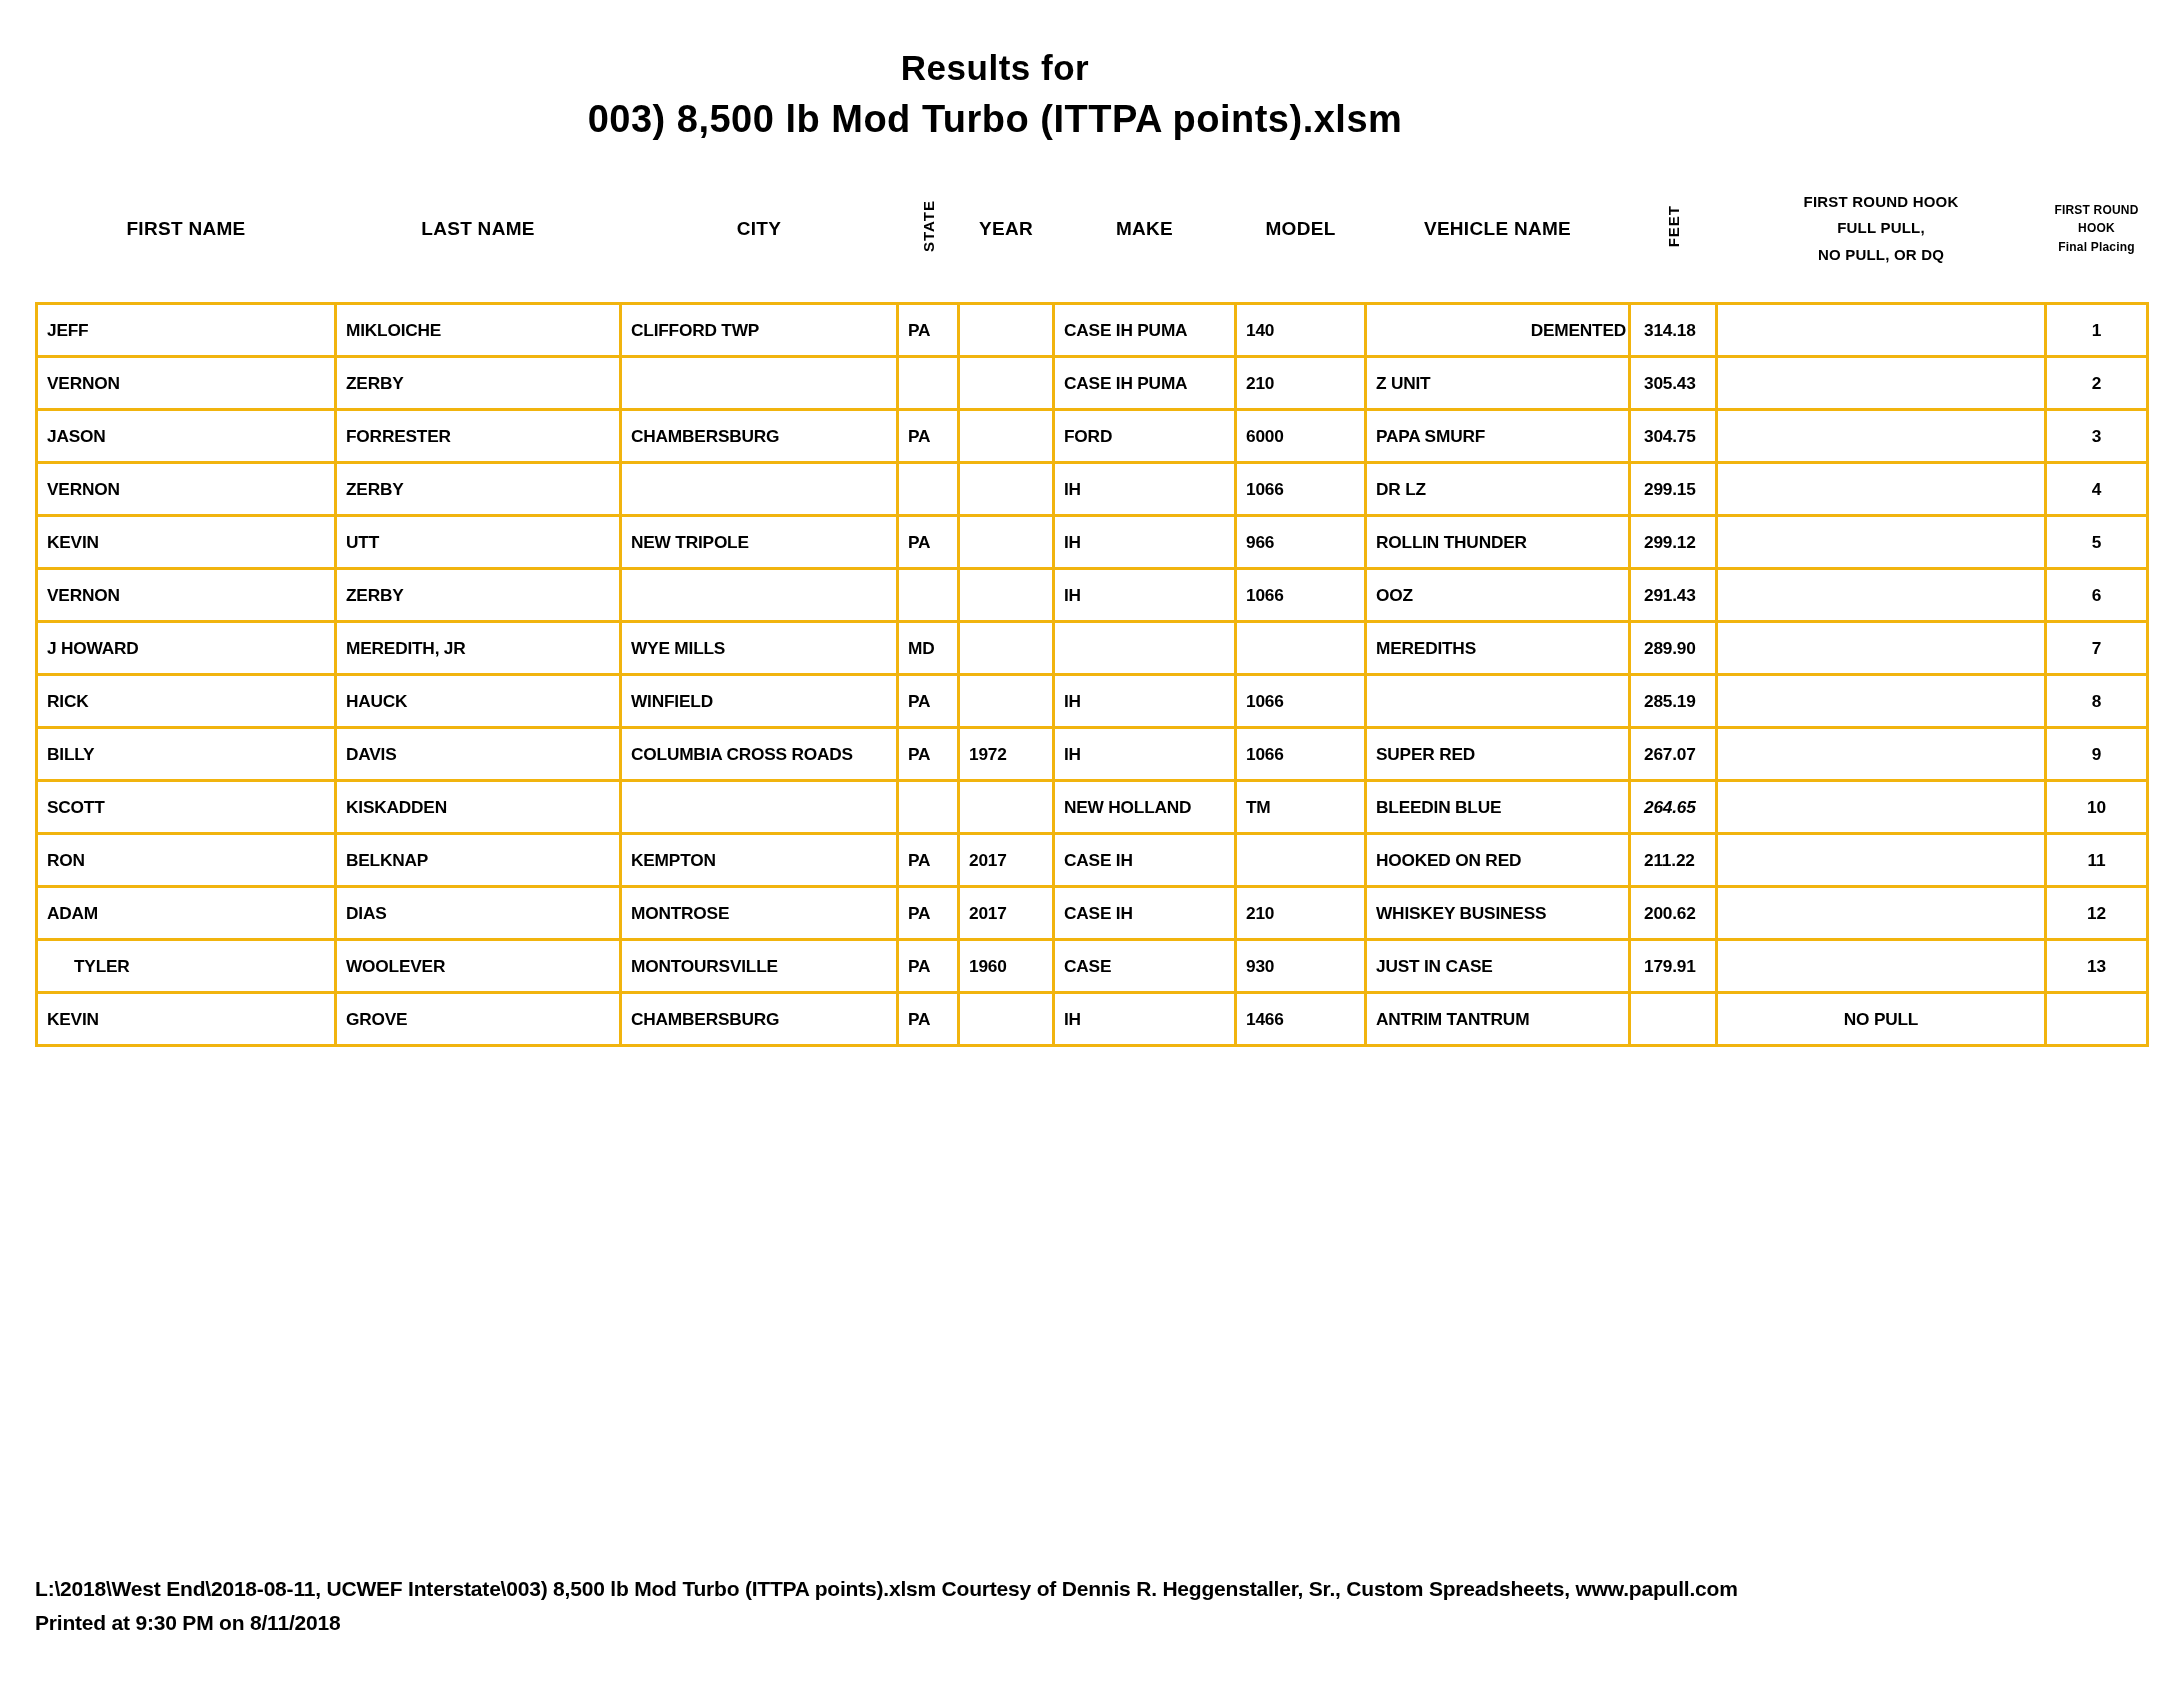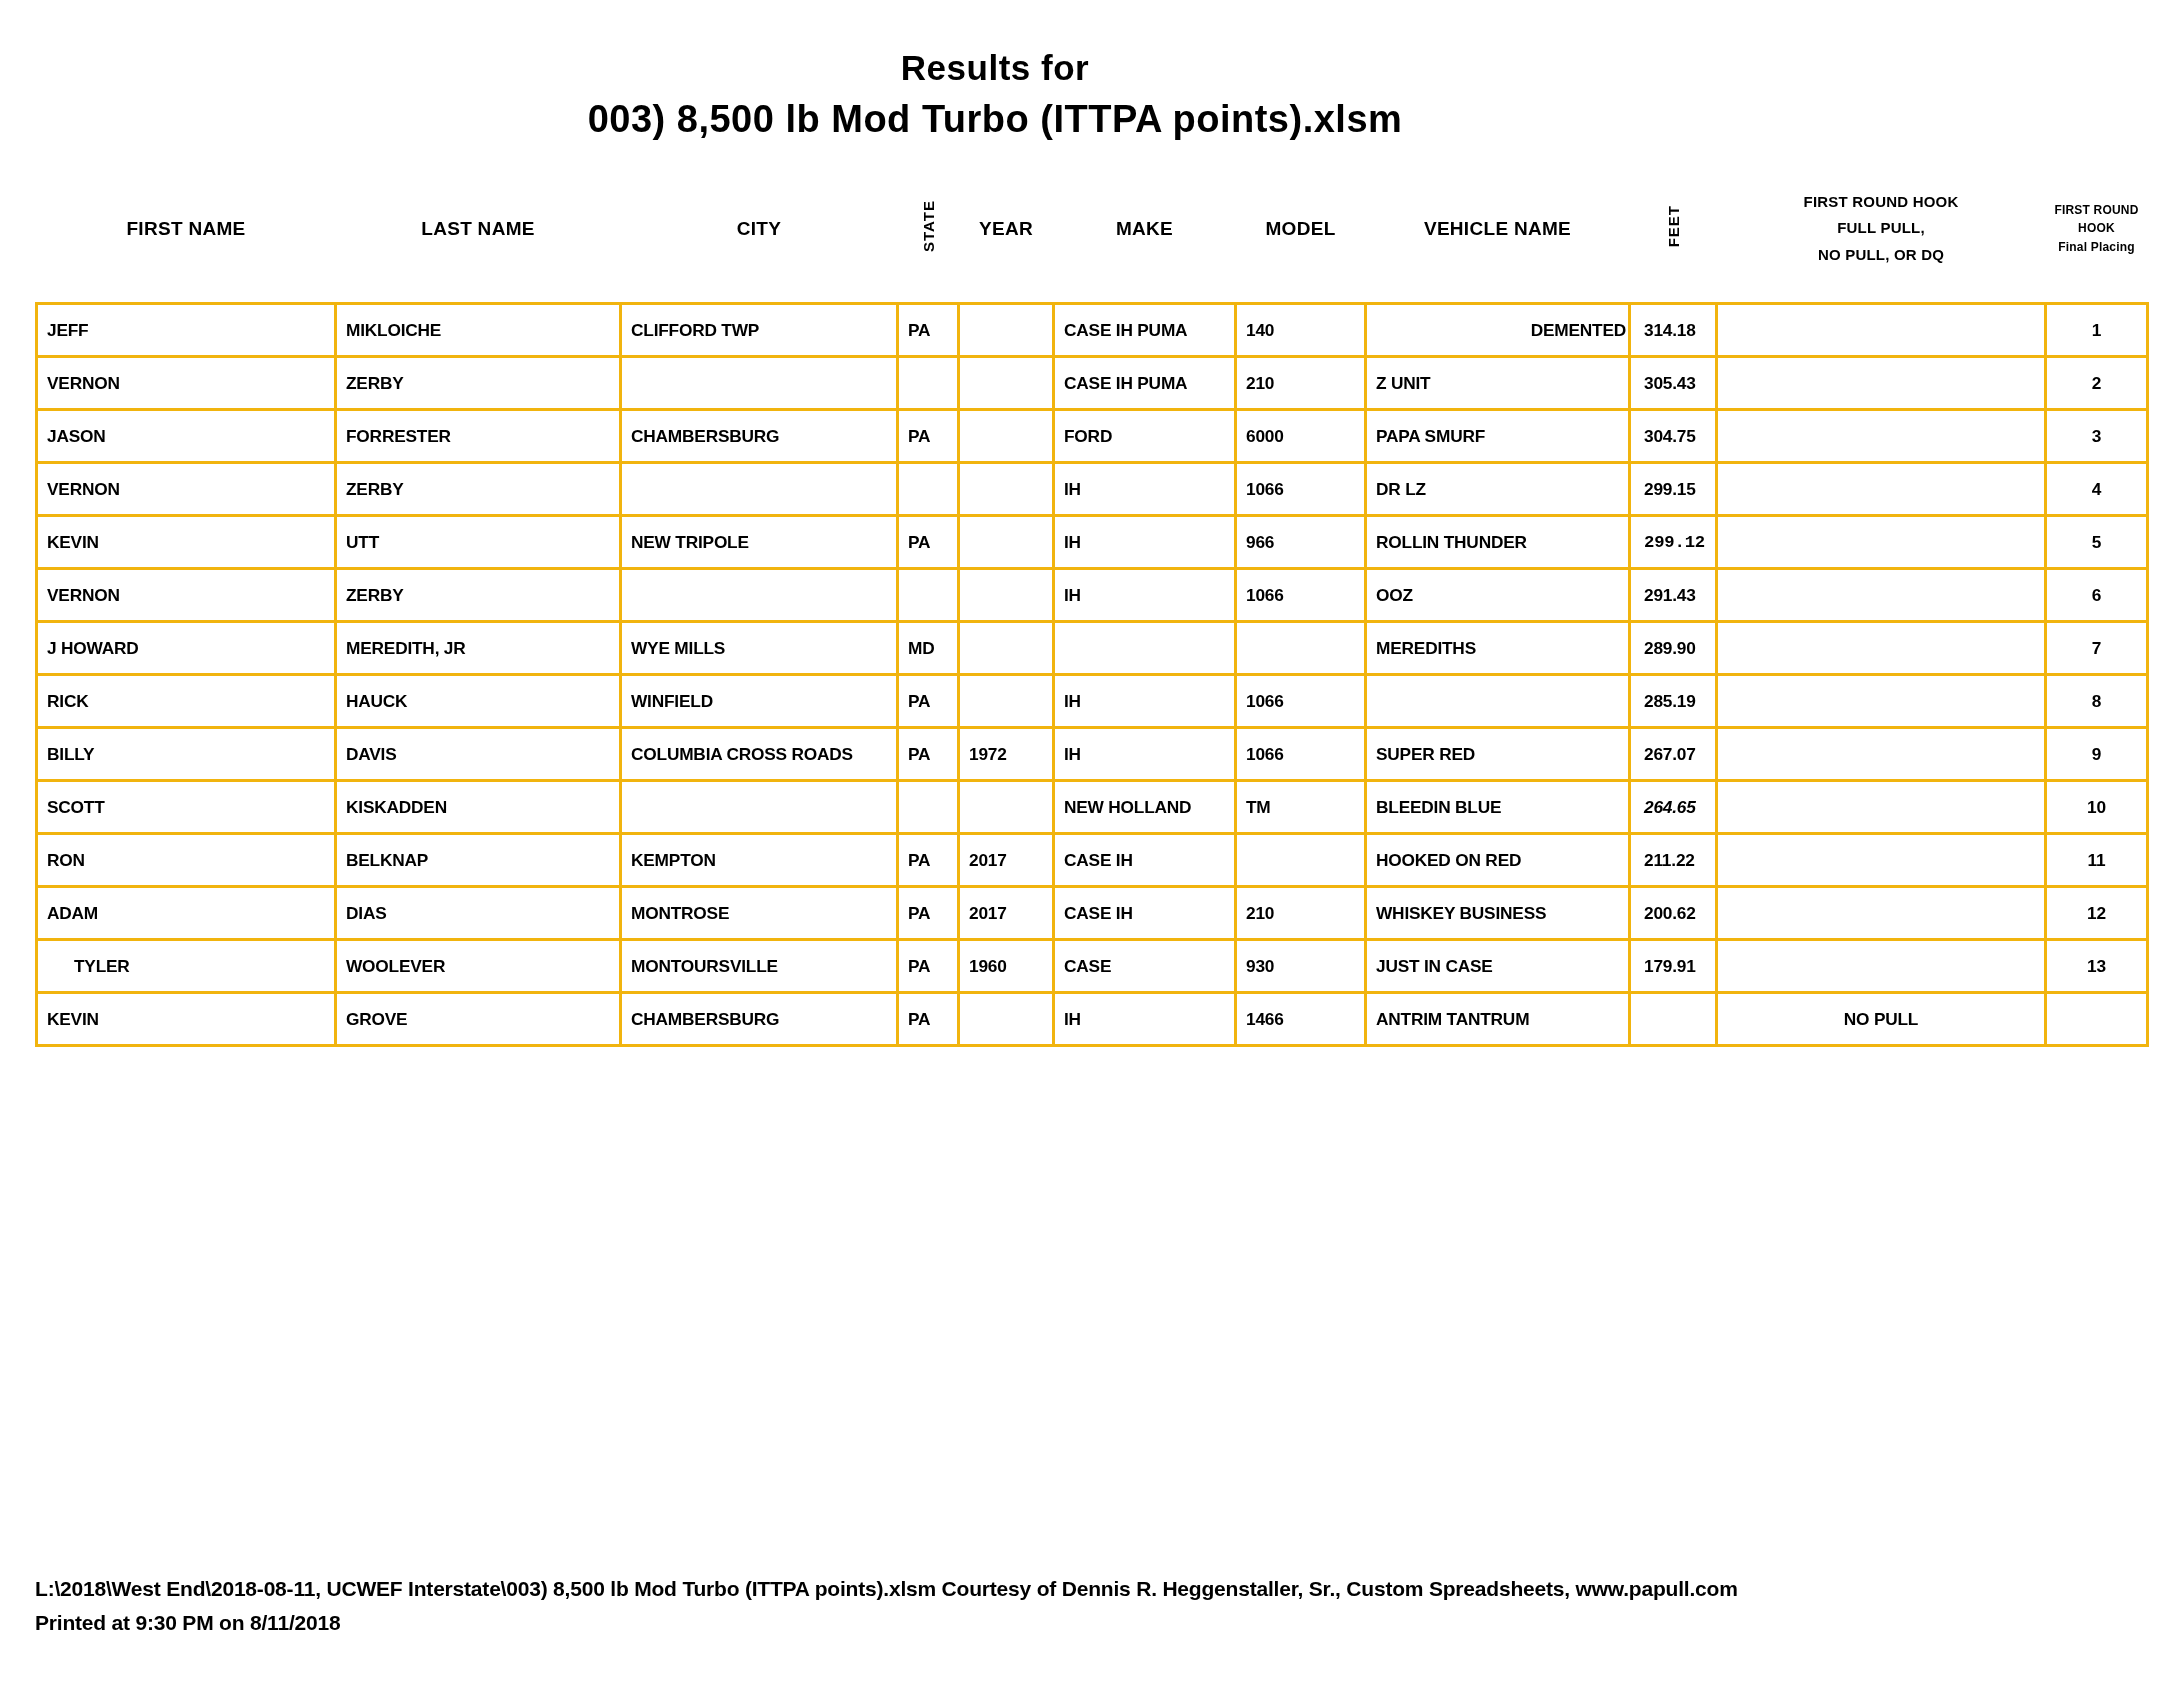--- a/index.html
+++ b/index.html
@@ -180,21 +180,21 @@
         </tr>
         <tr>
           <td class="col-first_name" style="border-color: rgb(241, 180, 14);">KEVIN</td>
           <td class="col-last_name" style="border-color: rgb(241, 180, 14);">UTT</td>
           <td class="col-city" style="border-color: rgb(241, 180, 14);">NEW TRIPOLE</td>
           <td class="col-state" style="border-color: rgb(241, 180, 14);">PA</td>
           <td class="col-year" style="border-color: rgb(241, 180, 14);"></td>
           <td class="col-make" style="border-color: rgb(241, 180, 14);">IH</td>
           <td class="col-model" style="border-color: rgb(241, 180, 14);">966</td>
           <td class="col-vehicle_name" style="border-color: rgb(241, 180, 14);">ROLLIN THUNDER</td>
-          <td class="col-feet" style="border-color: rgb(241, 180, 14); font-family: Liberation Mono, monospace;">299.12</td>
+          <td class="col-feet" style="border-color: rgb(241, 180, 14);">299.12</td>
           <td class="col-hook" style="border-color: rgb(241, 180, 14);"></td>
           <td class="col-placing" style="border-color: rgb(241, 180, 14);">5</td>
         </tr>
         <tr>
           <td class="col-first_name" style="border-color: rgb(241, 180, 14);">VERNON</td>
           <td class="col-last_name" style="border-color: rgb(241, 180, 14);">ZERBY</td>
           <td class="col-city" style="border-color: rgb(241, 180, 14);"></td>
           <td class="col-state" style="border-color: rgb(241, 180, 14);"></td>
           <td class="col-year" style="border-color: rgb(241, 180, 14);"></td>
           <td class="col-make" style="border-color: rgb(241, 180, 14);">IH</td>

